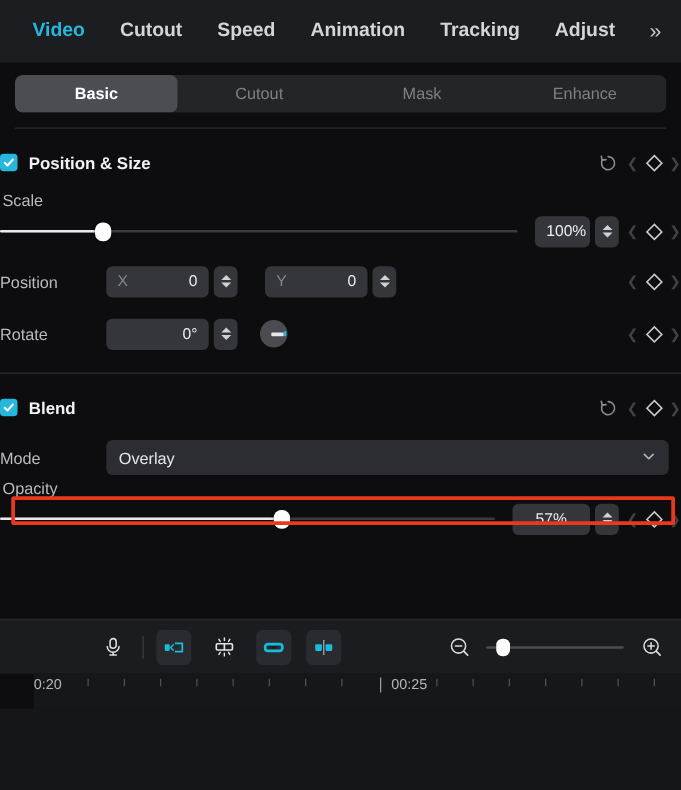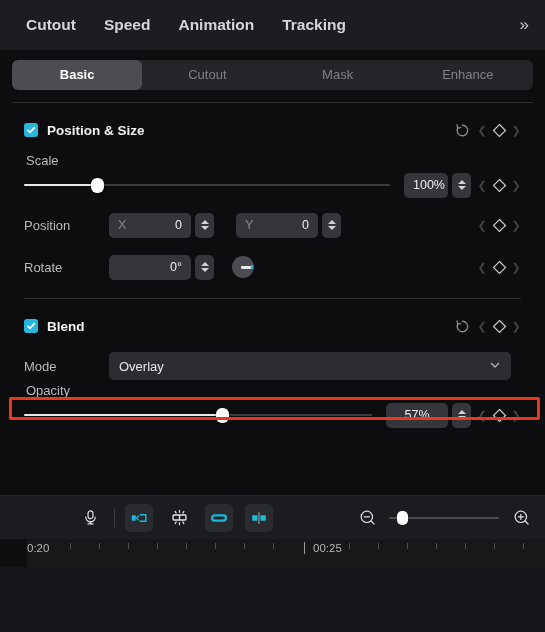--- a/index.html
+++ b/index.html
@@ -79,21 +79,21 @@
   }
   .divider-line {
     height: 1px;
     background: #2a2b2f;
     margin: 12px 12px 0 12px;
   }
 
   
   .panel {
     flex: 1 1 auto;
-    padding: 0 24px;
+    padding: 0 0;
     position: relative;
     overflow: hidden;
   }
 
   .section-head {
     display: flex;
     align-items: center;
     height: 34px;
     margin-top: 10px;
   }
@@ -390,24 +390,26 @@
     flex: 1 1 auto;
     background: #151619;
   }
 </style>
 </head>
 <body>
 
 <div id="app">
 
   <div class="topbar">
+    <div class="top-tab active">Video</div>
     <div class="top-tab">Cutout</div>
     <div class="top-tab">Speed</div>
     <div class="top-tab">Animation</div>
     <div class="top-tab">Tracking</div>
+    <div class="top-tab">Adjust</div>
     <div class="top-more">»</div>
   </div>
 
   <div class="subtabs-wrap">
     <div class="subtabs">
       <div class="subtab active">Basic</div>
       <div class="subtab">Cutout</div>
       <div class="subtab">Mask</div>
       <div class="subtab">Enhance</div>
     </div>

